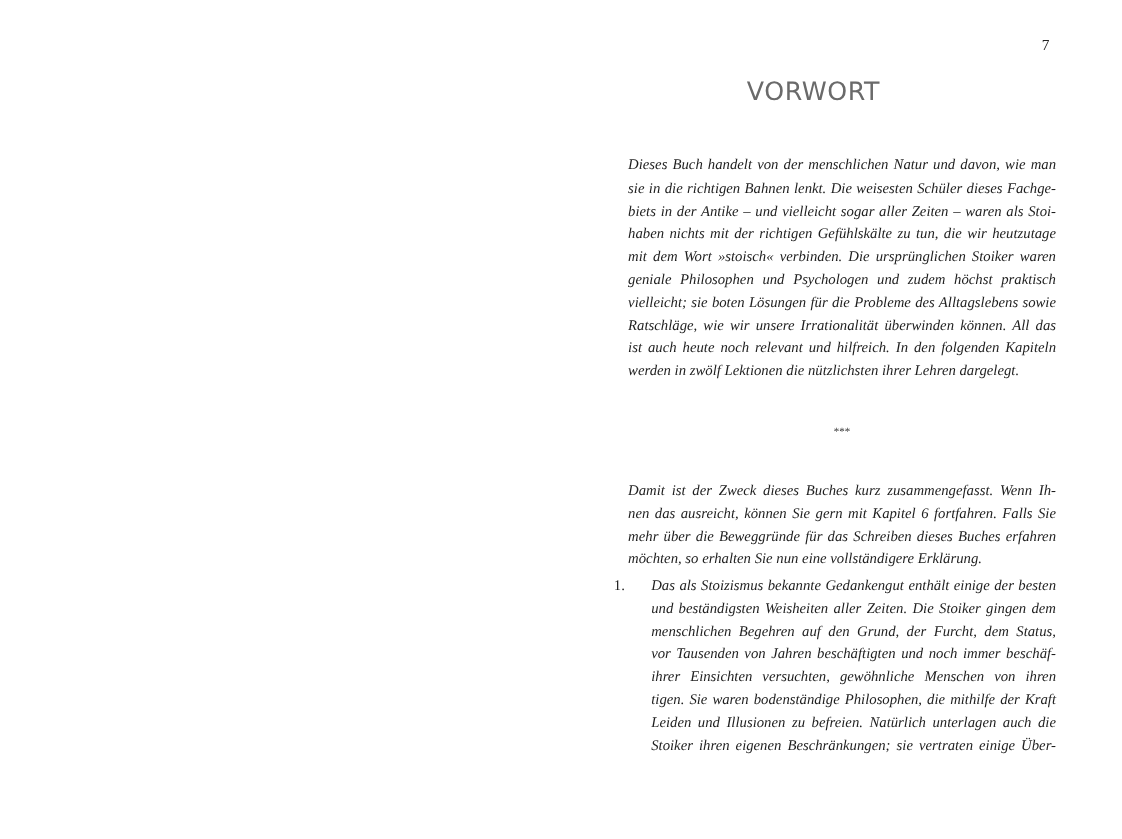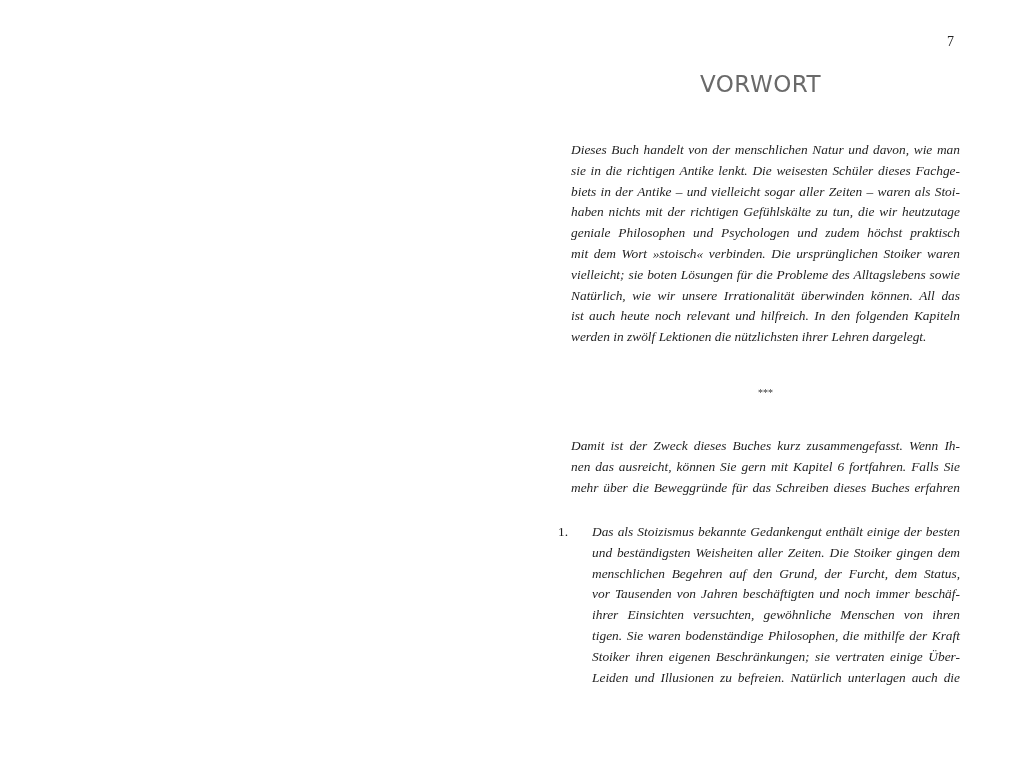--- a/index.html
+++ b/index.html
@@ -35,21 +35,21 @@
     .page-number {
       position: absolute;
       left: 947px;
       top: 34px;
       font-size: 14px;
       line-height: 16px;
       color: #222;
     }
     .chapter-title {
       position: absolute;
-      left: 566px;
+      left: 545px;
       width: 389px;
       top: 70px;
       text-align: center;
       font-family: "DejaVu Sans", "Liberation Sans", sans-serif;
       font-size: 23px;
       letter-spacing: 0.5px;
       color: #6a6a6a;
       font-weight: normal;
       line-height: 28px;
       margin: 0;
@@ -114,45 +114,46 @@
 <div class="spread">
   <div class="page-left"></div>
   <div class="page-right"></div>
 
   <div class="page-number">7</div>
 
   <h1 class="chapter-title">VORWORT</h1>
 
   <p class="text-block para-1">
     <span class="line">Dieses Buch handelt von der menschlichen Natur und davon, wie man</span>
-    <span class="line">sie in die richtigen Antike lenkt. Die weisesten Schüler dieses Fachge-</span>
+    <span class="line">sie in die richtigen Bahnen lenkt. Die weisesten Schüler dieses Fachge-</span>
     <span class="line">biets in der Antike – und vielleicht sogar aller Zeiten – waren als Stoi-</span>
     <span class="line">haben nichts mit der richtigen Gefühlskälte zu tun, die wir heutzutage</span>
+    <span class="line">mit dem Wort »stoisch« verbinden. Die ursprünglichen Stoiker waren</span>
     <span class="line">geniale Philosophen und Psychologen und zudem höchst praktisch</span>
-    <span class="line">mit dem Wort »stoisch« verbinden. Die ursprünglichen Stoiker waren</span>
     <span class="line">vielleicht; sie boten Lösungen für die Probleme des Alltagslebens sowie</span>
-    <span class="line">Natürlich, wie wir unsere Irrationalität überwinden können. All das</span>
+    <span class="line">Ratschläge, wie wir unsere Irrationalität überwinden können. All das</span>
     <span class="line">ist auch heute noch relevant und hilfreich. In den folgenden Kapiteln</span>
     <span class="line last">werden in zwölf Lektionen die nützlichsten ihrer Lehren dargelegt.</span>
   </p>
 
   <div class="separator">***</div>
 
   <p class="text-block para-2">
     <span class="line">Damit ist der Zweck dieses Buches kurz zusammengefasst. Wenn Ih-</span>
     <span class="line">nen das ausreicht, können Sie gern mit Kapitel 6 fortfahren. Falls Sie</span>
     <span class="line">mehr über die Beweggründe für das Schreiben dieses Buches erfahren</span>
+    <span class="line last">möchten, so erhalten Sie nun eine vollständigere Erklärung.</span>
   </p>
 
   <ol class="list">
     <li class="list-item">
       <span class="list-marker">1.</span>
       <span class="line">Das als Stoizismus bekannte Gedankengut enthält einige der besten</span>
       <span class="line">und beständigsten Weisheiten aller Zeiten. Die Stoiker gingen dem</span>
       <span class="line">menschlichen Begehren auf den Grund, der Furcht, dem Status,</span>
       <span class="line">vor Tausenden von Jahren beschäftigten und noch immer beschäf-</span>
       <span class="line">ihrer Einsichten versuchten, gewöhnliche Menschen von ihren</span>
       <span class="line">tigen. Sie waren bodenständige Philosophen, die mithilfe der Kraft</span>
+      <span class="line">Leiden und Illusionen zu befreien. Natürlich unterlagen auch die</span>
       <span class="line">Stoiker ihren eigenen Beschränkungen; sie vertraten einige Über-</span>
-      <span class="line">Leiden und Illusionen zu befreien. Natürlich unterlagen auch die</span>
     </li>
   </ol>
 </div>
 
 </body></html>

